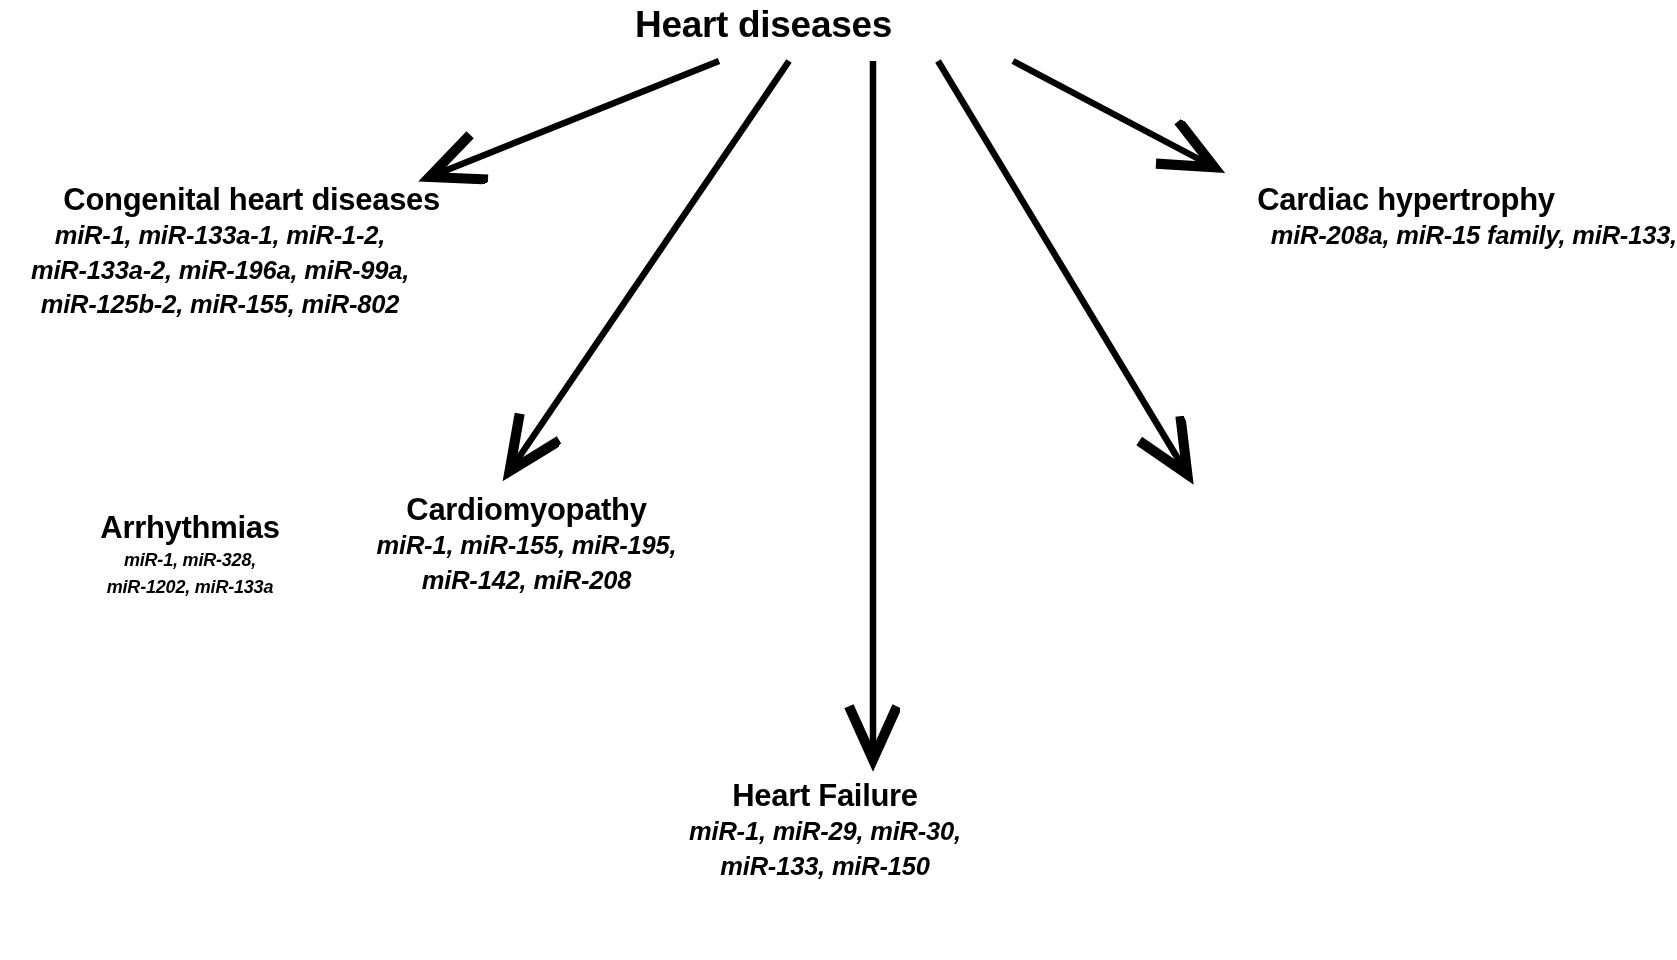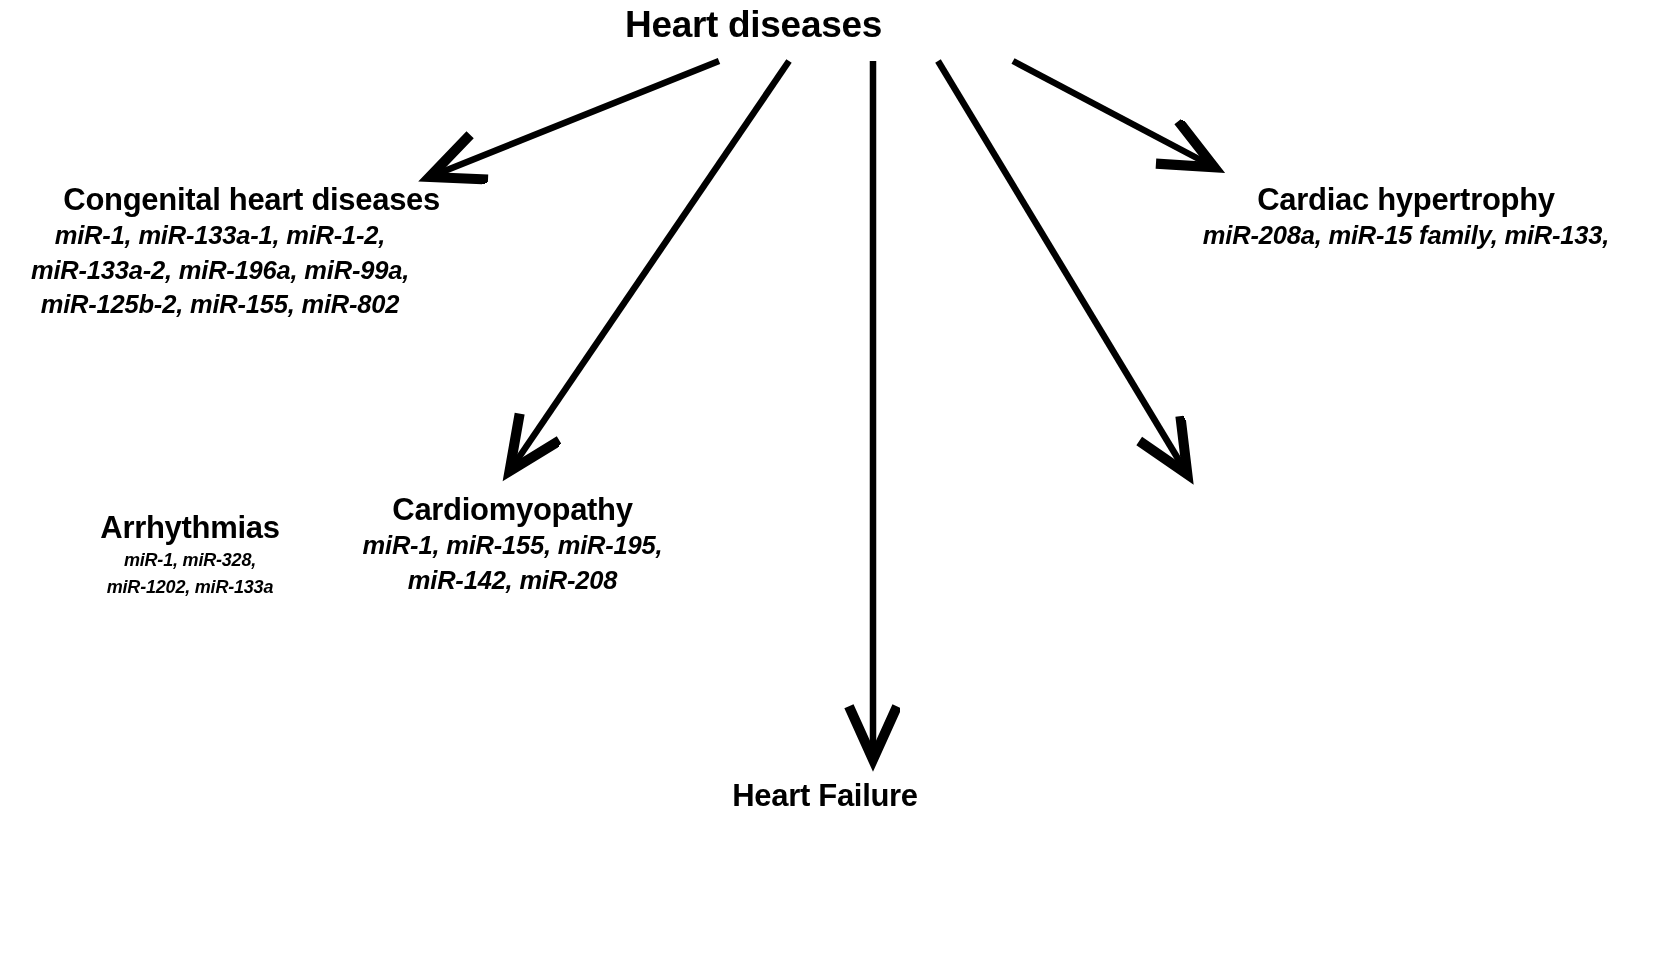--- a/index.html
+++ b/index.html
@@ -41,21 +41,21 @@
     letter-spacing: -0.2px;
   }
   .node-mirs .mir-line {
     white-space: nowrap;
     display: block;
     font-style: italic;
   }
 
   
   #node-root {
-    left: 0;
+    left: 10px;
     width: 1507px;
     top: 6px;
   }
   #node-root .node-title { font-size: 37px; }
 
   
   #node-congenital {
     left: 0px;
     width: 440px;
     top: 184px;
@@ -65,25 +65,25 @@
   #node-congenital .node-mirs .mir-line { margin-bottom: 9px; }
 
   
   #node-hypertrophy {
     left: 1135px;
     width: 542px;
     top: 184px;
   }
   #node-hypertrophy .node-title { font-size: 31px; }
   #node-hypertrophy .node-mirs { font-size: 25.5px; margin-top: 8px; }
-  #node-hypertrophy .node-mirs .mir-line { margin-bottom: 9px; }
+  #node-hypertrophy .node-mirs .mir-line { margin-bottom: 9px; text-align: right; }
 
   
   #node-cardiomyopathy {
-    left: 330px;
+    left: 344px;
     width: 365px;
     top: 494px;
   }
   #node-cardiomyopathy .node-title { font-size: 31px; }
   #node-cardiomyopathy .node-mirs { font-size: 25.5px; margin-top: 8px; }
   #node-cardiomyopathy .node-mirs .mir-line { margin-bottom: 9px; }
 
   
   #node-arrhythmias {
     left: 1040</text>;
@@ -158,15 +158,19 @@
   <div class="node" id="node-arrhythmias">
     <div class="node-title">Arrhythmias</div>
     <div class="node-mirs">
       <span class="mir-line">miR-1, miR-328,</span>
       <span class="mir-line">miR-1202, miR-133a</span>
     </div>
   </div>
 
   <div class="node" id="node-heartfailure">
     <div class="node-title">Heart Failure</div>
+    <div class="node-mirs">
+      <span class="mir-line">miR-1, miR-29, miR-30,</span>
+      <span class="mir-line">miR-133, miR-150</span>
+    </div>
   </div>
 
 </div>
 
 </body></html>

